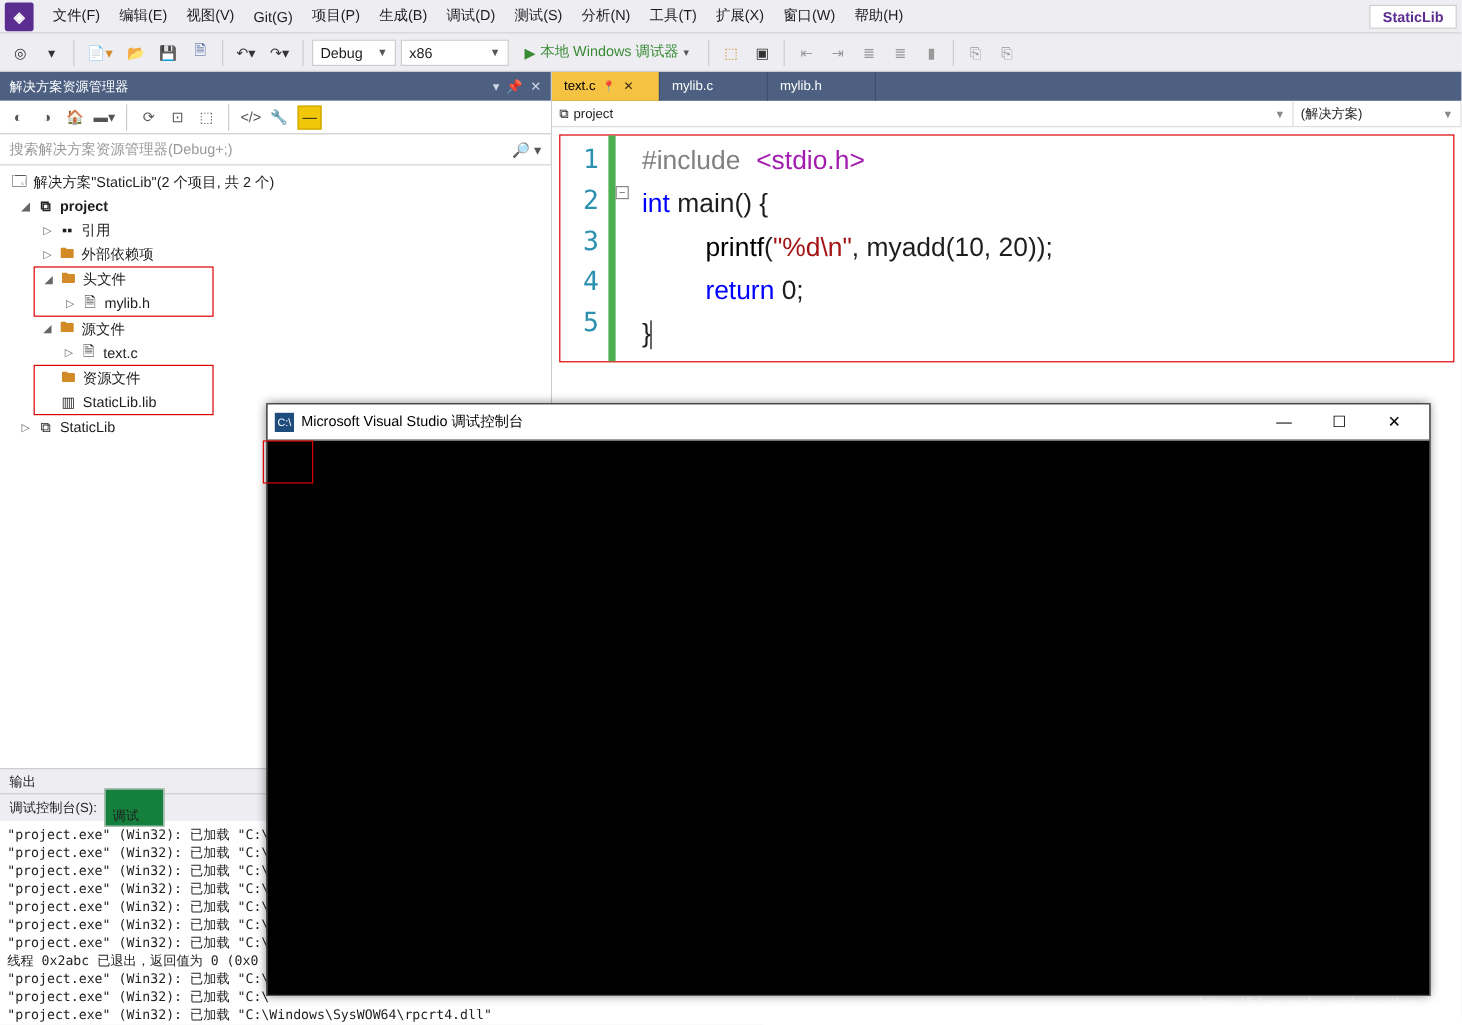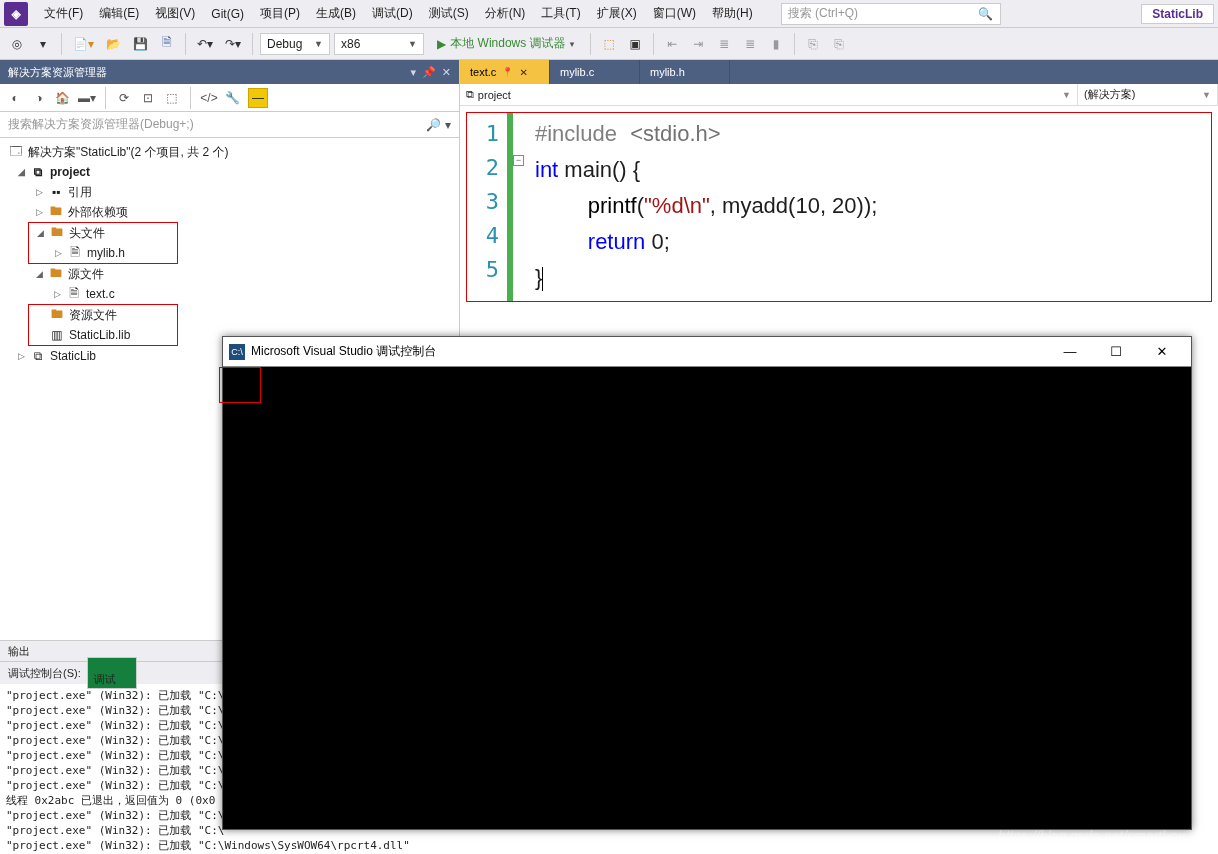--- a/index.html
+++ b/index.html
@@ -48,21 +48,21 @@
 .code-wrap { padding:6px; }
 .code-box { border:1.5px solid #d00; position:relative; display:flex; background:#fff; }
 .gutter { width:40px; text-align:right; padding:4px 8px 4px 0; color:#2b91af; font-family:Consolas,monospace; font-size:22px; line-height:34px; }
 .fold-col { width:14px; padding-top:4px; }
 .fold-box { width:11px; height:11px; border:1px solid #888; font-size:9px; line-height:9px; text-align:center; color:#666; margin-top:38px; }
 .green-bar { width:6px; background:#4CAF50; }
 .code { font-family:Consolas,"Courier New",monospace; font-size:22px; line-height:34px; padding:4px 8px; }
 .kw { color:#0000ff; }
 .str { color:#a31515; }
 .inc { color:#808080; }
-.lt { color:#737373; }
+.lt { color:#a21caf; }
 .fn { color:#000; }
 .caret-line { display:inline-block; width:1px; height:24px; background:#000; vertical-align:middle; }
 .output-pane { position:absolute; bottom:0; left:0; width:460px; background:#eeeef2; }
 .output-hdr { height:22px; background:#eeeef2; border-top:1px solid #ccc; border-bottom:1px solid #ccc; padding:3px 8px; font-size:11px; }
 .output-sub { height:22px; display:flex; align-items:center; padding:0 8px; font-size:11px; gap:6px; }
 .output-body { background:#fff; font-family:Consolas,monospace; font-size:11px; padding:4px 6px; line-height:15px; white-space:pre; overflow:hidden; }
 .console-win { position:absolute; left:222px; top:336px; width:970px; height:494px; background:#000; border:1px solid #555; box-shadow:0 0 8px rgba(0,0,0,.5); z-index:100; }
 .console-titlebar { height:30px; background:#fff; display:flex; align-items:center; padding:0 6px; color:#000; border-bottom:1px solid #888; }
 .console-titlebar .cicon { width:16px; height:16px; background:#1e4c7c; margin-right:6px; display:flex; align-items:center; justify-content:center; color:#fff; font-size:9px; }
 .console-titlebar .wbtns { margin-left:auto; display:flex; gap:0; }
@@ -82,24 +82,20 @@
   <div class="menu-item">Git(G)</div>
   <div class="menu-item">项目(P)</div>
   <div class="menu-item">生成(B)</div>
   <div class="menu-item">调试(D)</div>
   <div class="menu-item">测试(S)</div>
   <div class="menu-item">分析(N)</div>
   <div class="menu-item">工具(T)</div>
   <div class="menu-item">扩展(X)</div>
   <div class="menu-item">窗口(W)</div>
   <div class="menu-item">帮助(H)</div>
-  <div class="search-box">
-    <span>搜索 (Ctrl+Q)</span>
-    <span class="mag">🔍</span>
-  </div>
   <div class="proj-label">StaticLib</div>
 </div>
 
 <div class="toolbar">
   <div class="tb-btn">◎</div>
   <div class="tb-btn">▾</div>
   <div class="tb-sep"></div>
   <div class="tb-btn" style="color:#d28b26">📄▾</div>
   <div class="tb-btn" style="color:#d28b26">📂</div>
   <div class="tb-btn" style="color:#3b5998">💾</div>

